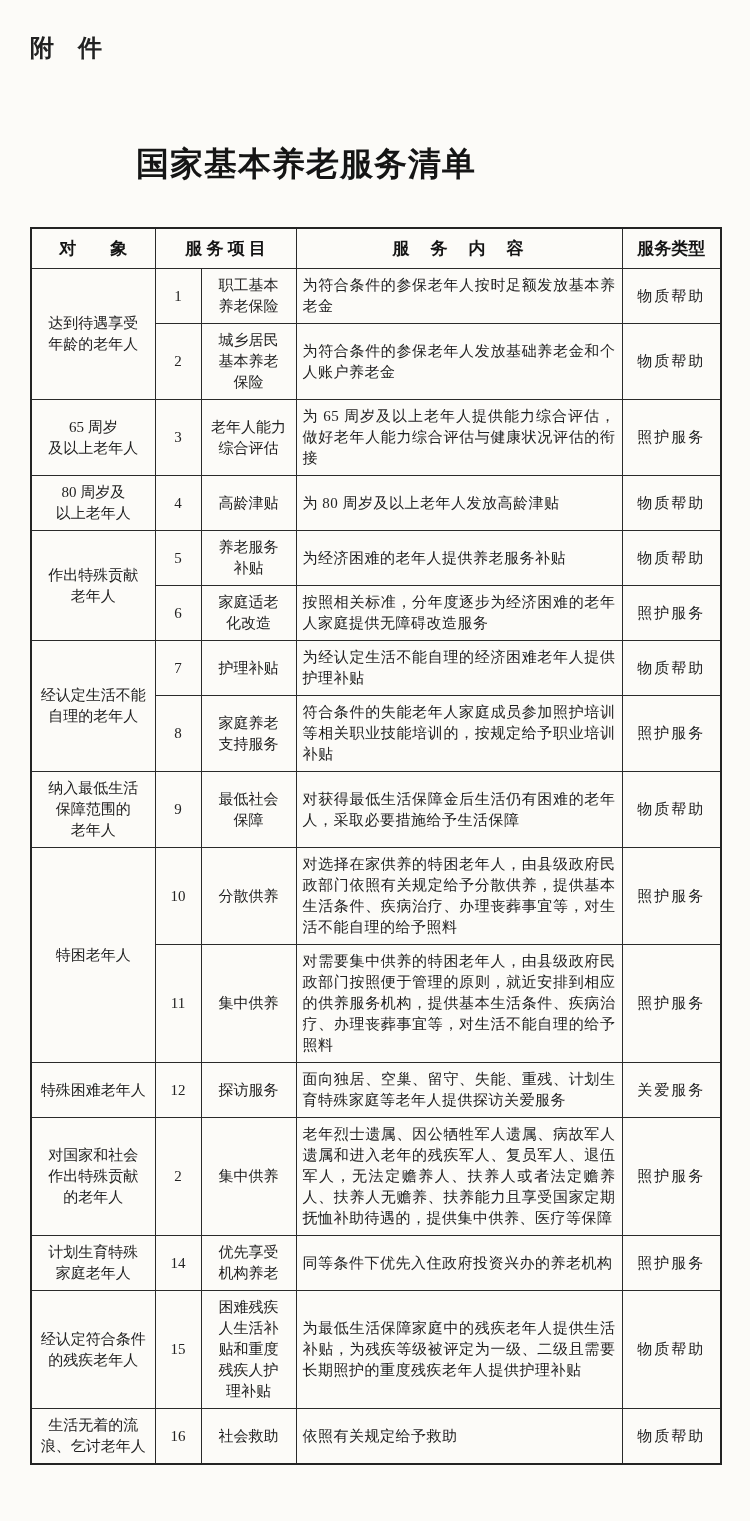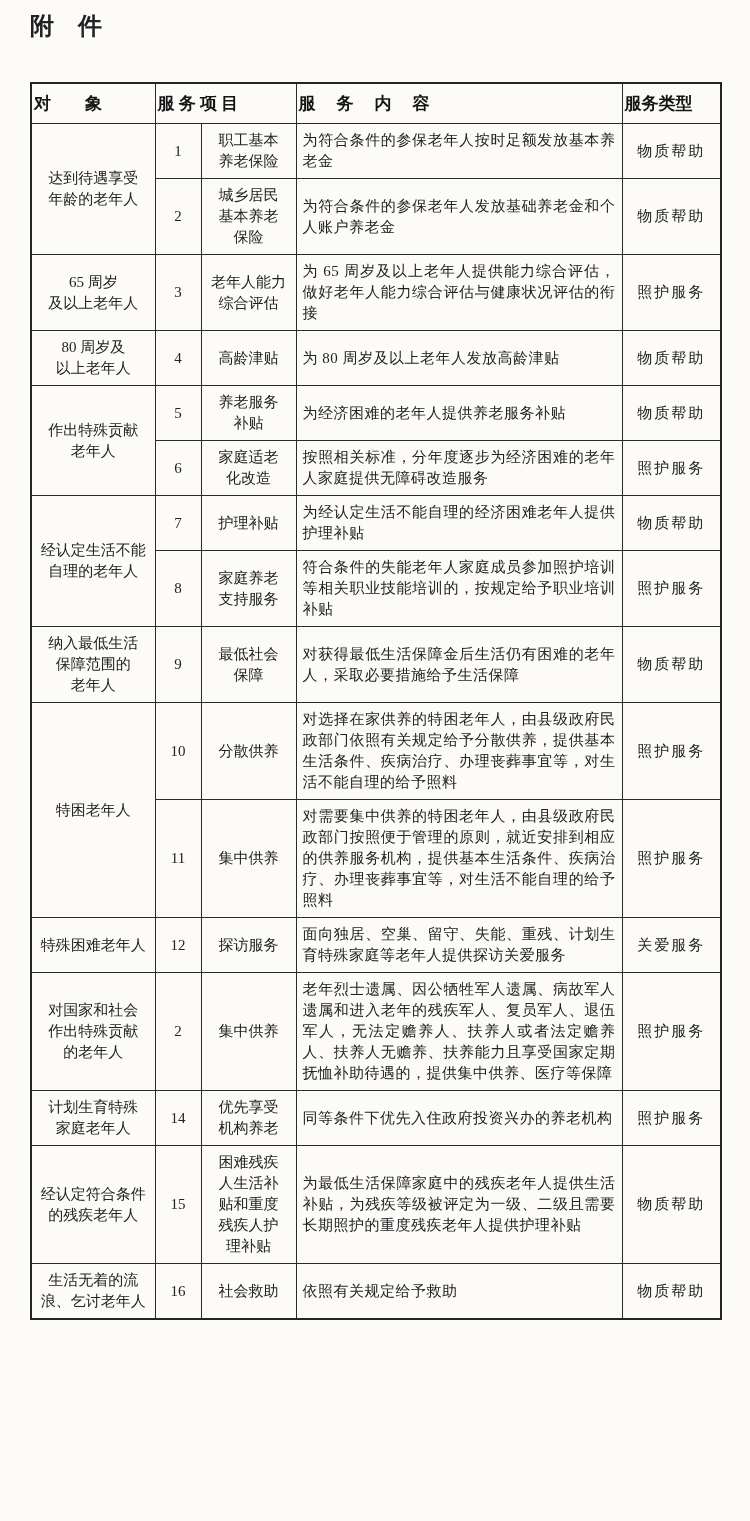--- a/index.html
+++ b/index.html
@@ -9,21 +9,21 @@
     height: 1521px;
     background: #fcfbf8;
     color: #1b1b1b;
     font-family: "Liberation Serif", "DejaVu Serif", serif;
     overflow: hidden;
   }
   .page {
     position: relative;
     width: 612px;
     height: 1521px;
-    padding: 10px 30px 0 30px;
+    padding: 32px 30px 0 30px;
   }
   .attachment {
     font-size: 24px;
     font-weight: bold;
     letter-spacing: 9px;
     color: #222;
   }
   .doc-title {
     margin-top: 78px;
     text-align: center;
@@ -40,21 +40,21 @@
     border: 2.5px solid #242424;
   }
   .service-table th, .service-table td {
     border: 1.7px solid #2a2a2a;
     vertical-align: middle;
   }
   .service-table th {
     font-size: 17px;
     font-weight: bold;
     padding: 8px 2px;
-    text-align: left;
+    text-align: center;
     color: #141414;
     white-space: pre-line;
   }
   .service-table td {
     font-size: 15px;
     line-height: 21px;
     padding: 6px 6px;
     color: #222;
   }
   th.h-content { letter-spacing: 2px; }
@@ -90,20 +90,21 @@
     padding-right: 2px;
     margin-top: 40px;
   }
 </style>
 </head>
 <body>
 
 <div class="page">
   <div class="attachment">附 件</div>
 
+  <h1 class="doc-title">国家基本养老服务清单</h1>
 
   <table class="service-table">
     <colgroup>
       <col style="width:124px">
       <col style="width:46px">
       <col style="width:95px">
       <col style="width:326px">
       <col style="width:99px">
     </colgroup>
     <thead>

